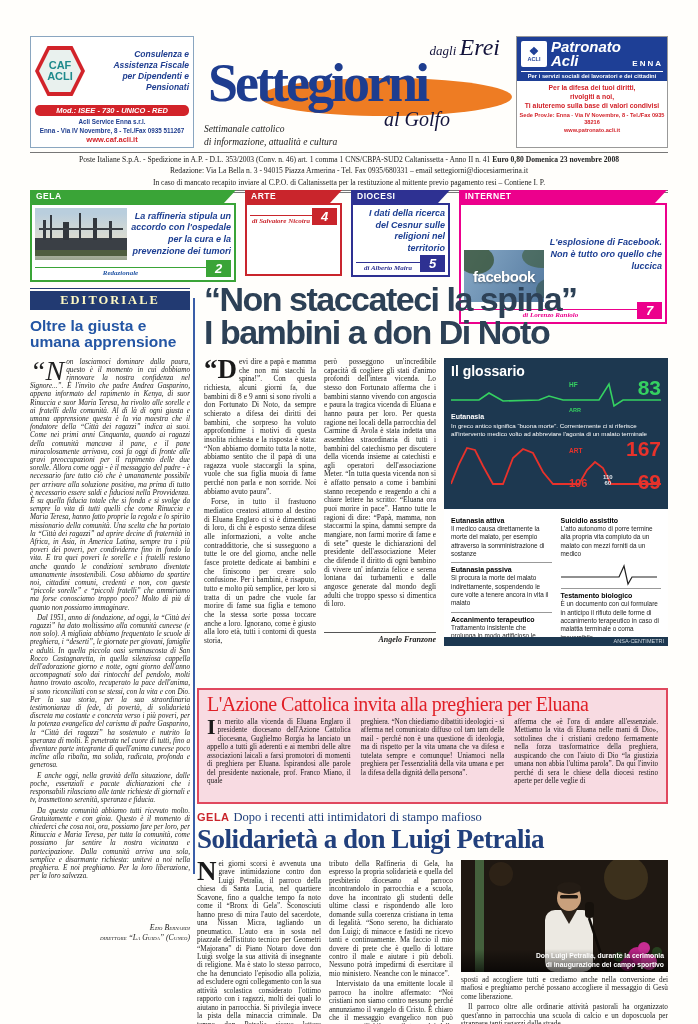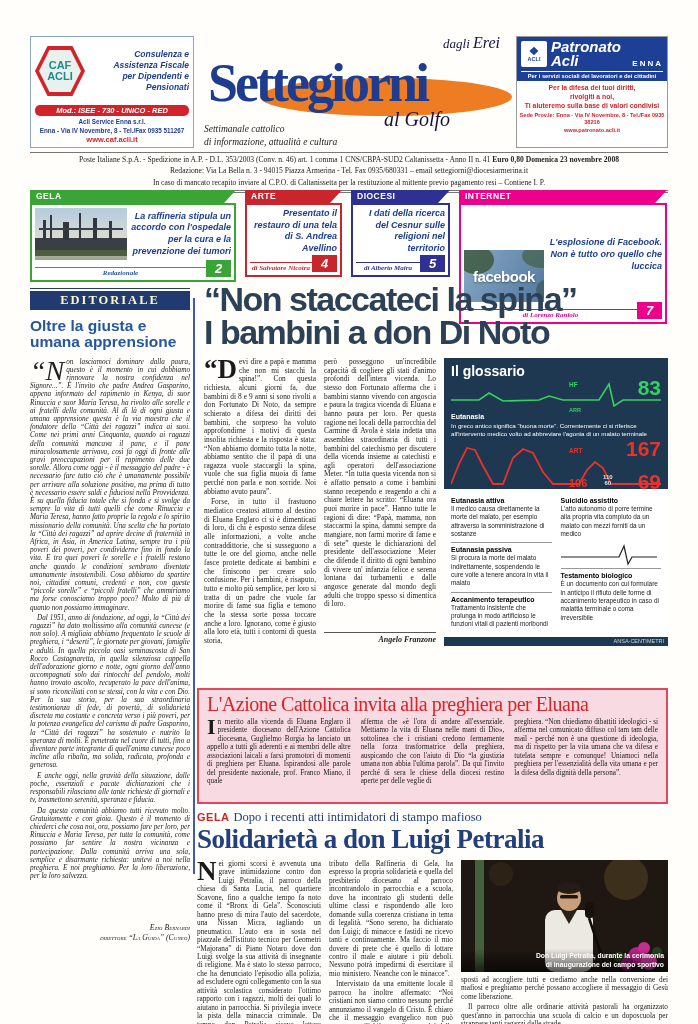--- a/index.html
+++ b/index.html
@@ -12,21 +12,21 @@
   .hex-o{width:50px;height:50px;background:#d2232a;clip-path:polygon(25% 0,75% 0,100% 50%,75% 100%,25% 100%,0 50%);display:flex;align-items:center;justify-content:center;flex:none;}
   .hex-i{width:42px;height:42px;background:#e9f1ee;clip-path:polygon(25% 0,75% 0,100% 50%,75% 100%,25% 100%,0 50%);display:flex;flex-direction:column;align-items:center;justify-content:center;color:#1f8a8c;font-weight:bold;font-size:11px;line-height:1;}
   .caf-tag{flex:1;color:#1e3d8f;font-style:italic;font-weight:bold;font-size:8.5px;line-height:1.3;text-align:right;}
   .caf-mod{background:#d2232a;color:#fff;font-style:italic;font-weight:bold;font-size:7.5px;text-align:center;border-radius:5px;margin:3px 0 2px;padding:1px 0;}
   .caf-sm{color:#1e3d8f;font-weight:bold;font-size:6.3px;text-align:center;line-height:1.35;}
   .caf-web{color:#d2232a;font-weight:bold;font-size:7.5px;text-align:center;}
 
   .mast{position:relative;width:302px;height:112px;}
   .mh-ell{position:absolute;left:56px;top:42px;width:252px;height:38px;background:#ee7c23;border-radius:50%;}
   .mh-dagli{position:absolute;right:6px;top:-2px;font-style:italic;color:#14143c;font-size:13px;z-index:2;}
-  .mh-dagli b{font-size:16px;font-weight:normal;}
+  .mh-dagli b{font-size:24px;font-weight:normal;}
   .mh-title{position:absolute;left:4px;top:20px;font-weight:bold;font-size:54px;letter-spacing:-3px;line-height:1;color:#1e3d8f;z-index:1;text-align:right;}
   .mh-golfo{position:absolute;right:56px;top:72px;font-style:italic;font-size:20px;color:#14143c;z-index:2;}
   .mh-sub{position:absolute;left:0;bottom:0;font-style:italic;font-size:9.5px;color:#222;line-height:1.3;z-index:2;}
 
   .patro{width:152px;border:1px solid #999;box-sizing:border-box;font-family:"Liberation Sans",sans-serif;text-align:center;background:#fff;display:flex;flex-direction:column;}
   .patro-top{background:#1e3f96;color:#fff;padding:3px 4px 2px;}
   .patro-row{display:flex;gap:4px;align-items:center;}
   .patro-logo{width:26px;height:26px;background:#fff;color:#1e3f96;border-radius:2px;display:flex;flex-direction:column;align-items:center;justify-content:center;font-weight:bold;font-size:5.5px;line-height:1;flex:none;}
   .patro-logo .gl{font-size:11px;line-height:1;}
   .patro-nm{flex:1;text-align:left;font-style:italic;font-weight:bold;font-size:15px;line-height:0.95;}
@@ -78,21 +78,21 @@
   .mcol1{height:286px;overflow:hidden;}
   .mcol2{height:286px;display:flex;flex-direction:column;}
   .mcol2 .txt{flex:1;overflow:hidden;}
   .mcol p{margin:0 0 2px;text-indent:7px;}
   .mcol p.first{text-indent:0;}
   .main-drop{float:left;font-size:27px;line-height:.82;padding-right:2px;font-weight:bold;}
   .m-author{border-top:1px solid #555;text-align:right;font-weight:bold;font-style:italic;font-size:8px;padding-top:2px;}
 
   
   .gloss{width:224px;height:288px;display:flex;flex-direction:column;font-family:"Liberation Sans",sans-serif;flex:none;}
-  .gloss-top{background:#1d3850;color:#fff;padding:5px 7px 1px;position:relative;}
+  .gloss-top{background:#1d3850;color:#fff;padding:5px 7px 21px;position:relative;}
   .g-title{font-size:14px;font-weight:bold;margin:0 0 1px;}
   .g-green{position:relative;height:30px;}
   .g-red{position:relative;height:48px;}
   .g-lab{position:absolute;font-size:6.5px;font-weight:bold;}
   .g-grn{color:#35d161;} .g-rd{color:#e8322b;}
   .g-big{font-size:21px;font-weight:bold;line-height:1;}
   .g-def{font-size:6.2px;line-height:1.3;margin:2px 0 2px;}
   .g-def b{font-size:7px;display:block;margin-bottom:1px;}
   .nibp{position:absolute;left:152px;bottom:2px;color:#dfe5ea;font-size:6px;line-height:1.05;font-weight:bold;text-align:center;}
   .gloss-entries{flex:1;display:flex;gap:9px;padding:5px 7px;background:#fff;overflow:hidden;}
@@ -221,23 +221,20 @@
         <div class="tz-foot">
           <div class="tz-byline">Redazionale</div>
           <div class="tz-page">2</div>
         </div>
       </div>
     </div>
 
     <div class="tz tzw-arte c-arte">
       <div class="tz-tab">ARTE</div>
       <div class="tz-box">
-        <div class="tz-main">
-          <div class="tz-text">Presentato il restauro di una tela di S. Andrea Avellino</div>
-        </div>
         <div class="tz-foot">
           <div class="tz-byline">di Salvatore Nicotra</div>
           <div class="tz-page">4</div>
         </div>
       </div>
     </div>
 
     <div class="tz tzw-dioc c-dioc">
       <div class="tz-tab">DIOCESI</div>
       <div class="tz-box">
@@ -369,22 +366,22 @@
         </div>
         <div class="gloss-credit">ANSA-CENTIMETRI</div>
       </div>
     </div>
   </div>
 
   <div class="acbox">
     <div class="ac-h">L'Azione Cattolica invita alla preghiera per Eluana</div>
     <div class="ac-cols">
       <div class="ac-col"><span class="ac-drop">I</span><span>n merito alla vicenda di Eluana Englaro il presidente diocesano dell'Azione Cattolica diocesana, Guglielmo Borgia ha lanciato un appello a tutti gli aderenti e ai membri delle altre associazioni laicali a farsi promotori di momenti di preghiera per Eluana. Ispirandosi alle parole del presidente nazionale, prof. Franco Miano, il quale</span></div>
+      <div class="ac-col">preghiera. “Non chiediamo dibattiti ideologici - si afferma nel comunicato diffuso col tam tam delle mail - perché non è una questione di ideologia, ma di rispetto per la vita umana che va difesa e tutelata sempre e comunque! Uniamoci nella preghiera per l'essenzialità della vita umana e per la difesa della dignità della persona”.</div>
       <div class="ac-col">afferma che «è l'ora di andare all'essenziale. Mettiamo la vita di Eluana nelle mani di Dio», sottolinea che i cristiani credono fermamente nella forza trasformatrice della preghiera, auspicando che con l'aiuto di Dio “la giustizia umana non abbia l'ultima parola”. Da qui l'invito perché di sera le chiese della diocesi restino aperte per delle veglie di</div>
-      <div class="ac-col">preghiera. “Non chiediamo dibattiti ideologici - si afferma nel comunicato diffuso col tam tam delle mail - perché non è una questione di ideologia, ma di rispetto per la vita umana che va difesa e tutelata sempre e comunque! Uniamoci nella preghiera per l'essenzialità della vita umana e per la difesa della dignità della persona”.</div>
     </div>
   </div>
 
   <div class="pet">
     <div class="pet-kick">
       <span class="tag">GELA</span><span>Dopo i recenti atti intimidatori di stampo mafioso</span>
     </div>
     <div class="pet-h">Solidarietà a don Luigi Petralia</div>
     <div class="pet-body">
       <div class="pet-col">

